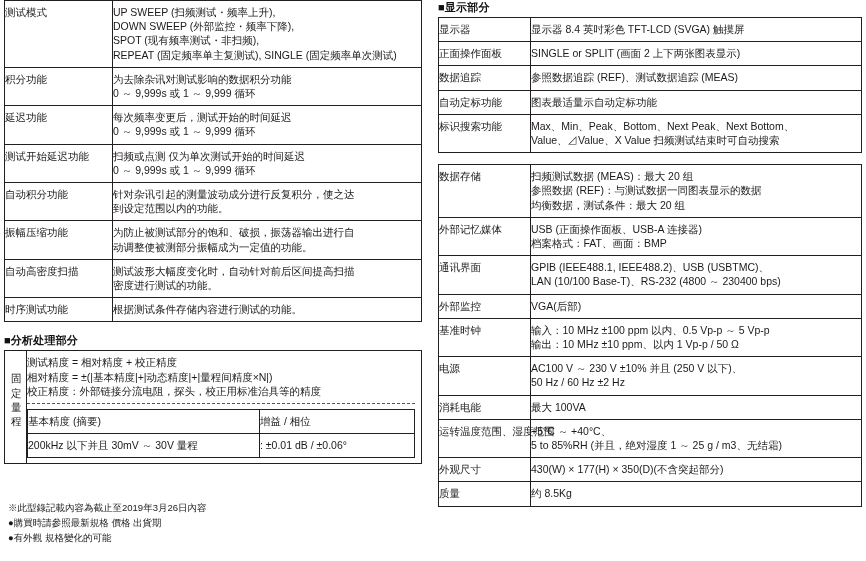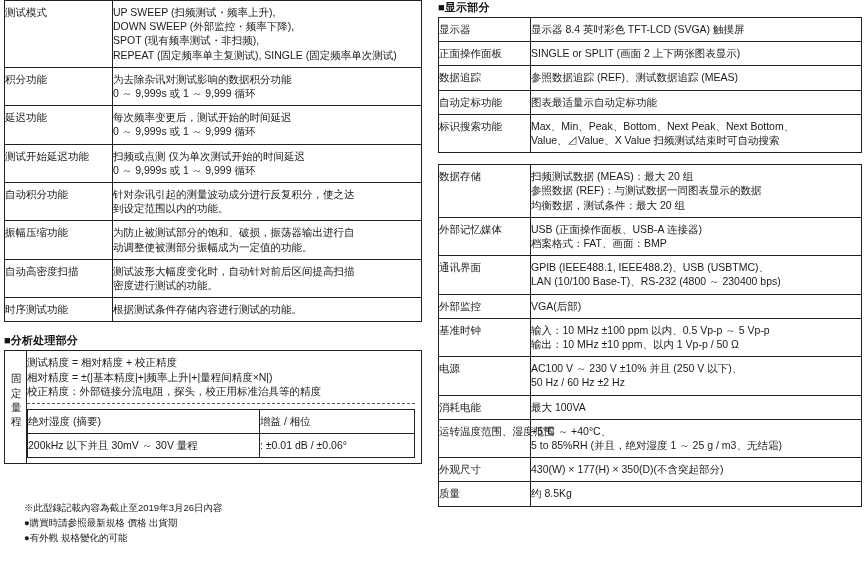--- a/index.html
+++ b/index.html
@@ -89,21 +89,20 @@
     line-height: 14px;
   }
   .footnotes {
     position: absolute;
     left: 4px;
     top: 500px;
     width: 430px;
     font-size: 9.5px;
     line-height: 15px;
     color: #1a1a1a;
-    margin-left: 16px;
   }
   .footnotes div { white-space: nowrap; }
 </style>
 </head>
 <body>
 
 <div class="page">
 
   <div class="col-left">
 
@@ -173,27 +172,27 @@
 
     <div class="sec-title">■分析处理部分</div>
     <table class="spec">
       <tbody>
         <tr>
           <td class="vert-label">
             <span>固定量程</span>
           </td>
           <td>
             <span class="nowrapline">测试精度 = 相对精度 + 校正精度</span>
-            <span class="nowrapline">相对精度 = ±(|基本精度|+|频率上升|+|量程间精度×N|)</span>
+            <span class="nowrapline">相对精度 = ±(|基本精度|+|动态精度|+|量程间精度×N|)</span>
             <span class="nowrapline">校正精度：外部链接分流电阻，探头，校正用标准治具等的精度</span>
             <hr class="hr-dash">
             <table class="acc-table">
               <tbody>
                 <tr>
-                  <td class="acc-l">绝对湿度 (摘要)</td>
+                  <td class="acc-l">基本精度 (摘要)</td>
                   <td class="acc-r">增益 / 相位</td>
                 </tr>
                 <tr>
                   <td class="acc-l">200kHz 以下并且 30mV ～ 30V 量程</td>
                   <td class="acc-r">: ±0.01 dB / ±0.06°</td>
                 </tr>
 
               </tbody>
             </table>
 

